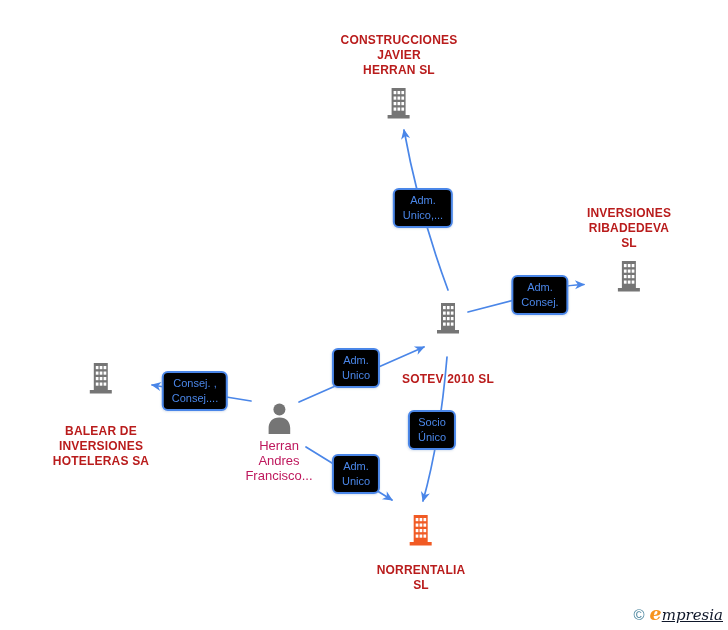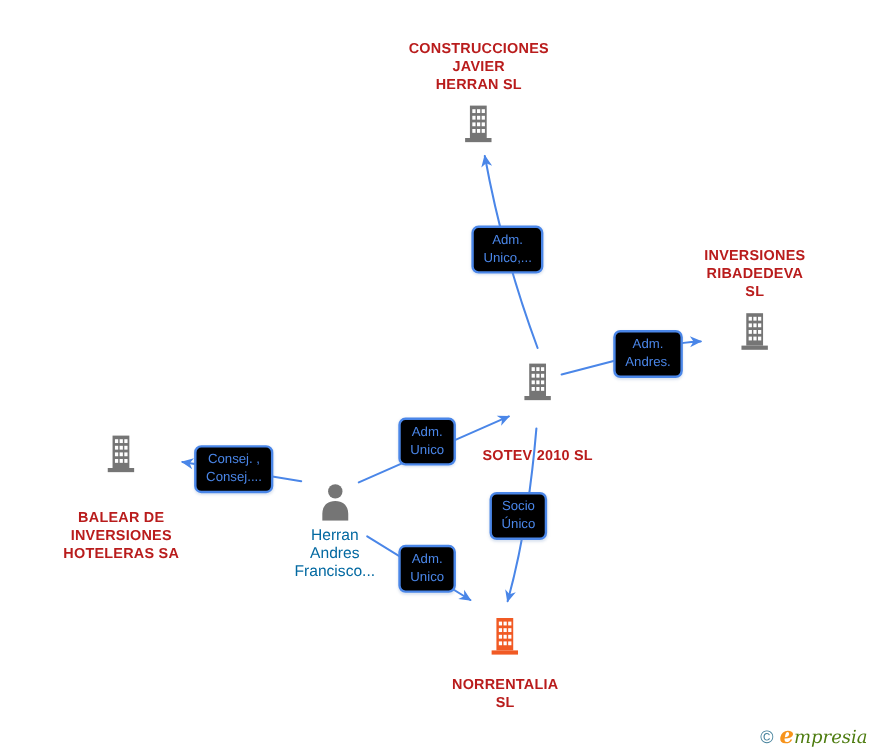--- a/index.html
+++ b/index.html
@@ -30,21 +30,21 @@
     font-weight: bold;
     color: #b91c1c;
     line-height: 15px;
     text-align: center;
     white-space: nowrap;
     letter-spacing: 0.2px;
   }
   .node.person .node-label {
     font-weight: normal;
     font-size: 13px;
-    color: #0369a1;
+    color: #be185d;
     letter-spacing: 0;
   }
   .node .icon { color: #757575; display: block; }
   .node.label-above .icon { margin-top: 9px; }
   .node.label-below .node-label { margin-top: 6px; }
   .node.person .node-label { margin-top: 4px; }
   .node.highlight .icon { color: #f15a24; }
   .edge-label {
     position: absolute;
     transform: translate(-50%,-50%);
@@ -76,25 +76,26 @@
   }
   .watermark .brand-e {
     color: #f7941d;
     font-family: "DejaVu Serif", serif;
     font-style: italic;
     font-weight: bold;
     font-size: 19px;
     line-height: 1;
   }
   .watermark .brand-rest {
-    color: #4d7c0f;
+    color: #0f172a;
     font-family: "DejaVu Serif", serif;
     font-style: italic;
     font-size: 15px;
     line-height: 1;
+    text-decoration: underline;
   }
 </style>
 </head>
 <body>
 
 <div class="canvas">
 
   <svg width="0" height="0" style="position:absolute" aria-hidden="true">
     <defs>
       <symbol id="icon-building" viewBox="0 0 30 32">
@@ -201,21 +202,21 @@
     </div>
   </div>
 
   <div class="edge-label" style="left:423px; top:208px;">
     <div>Adm.</div>
     <div>Unico,...</div>
   </div>
 
   <div class="edge-label" style="left:540px; top:295px;">
     <div>Adm.</div>
-    <div>Andres.</div>
+    <div>Consej.</div>
   </div>
 
   <div class="edge-label" style="left:356px; top:368px;">
     <div>Adm.</div>
     <div>Unico</div>
   </div>
 
   <div class="edge-label" style="left:195px; top:391px;">
     <div>Consej. ,</div>
     <div>Consej....</div>

